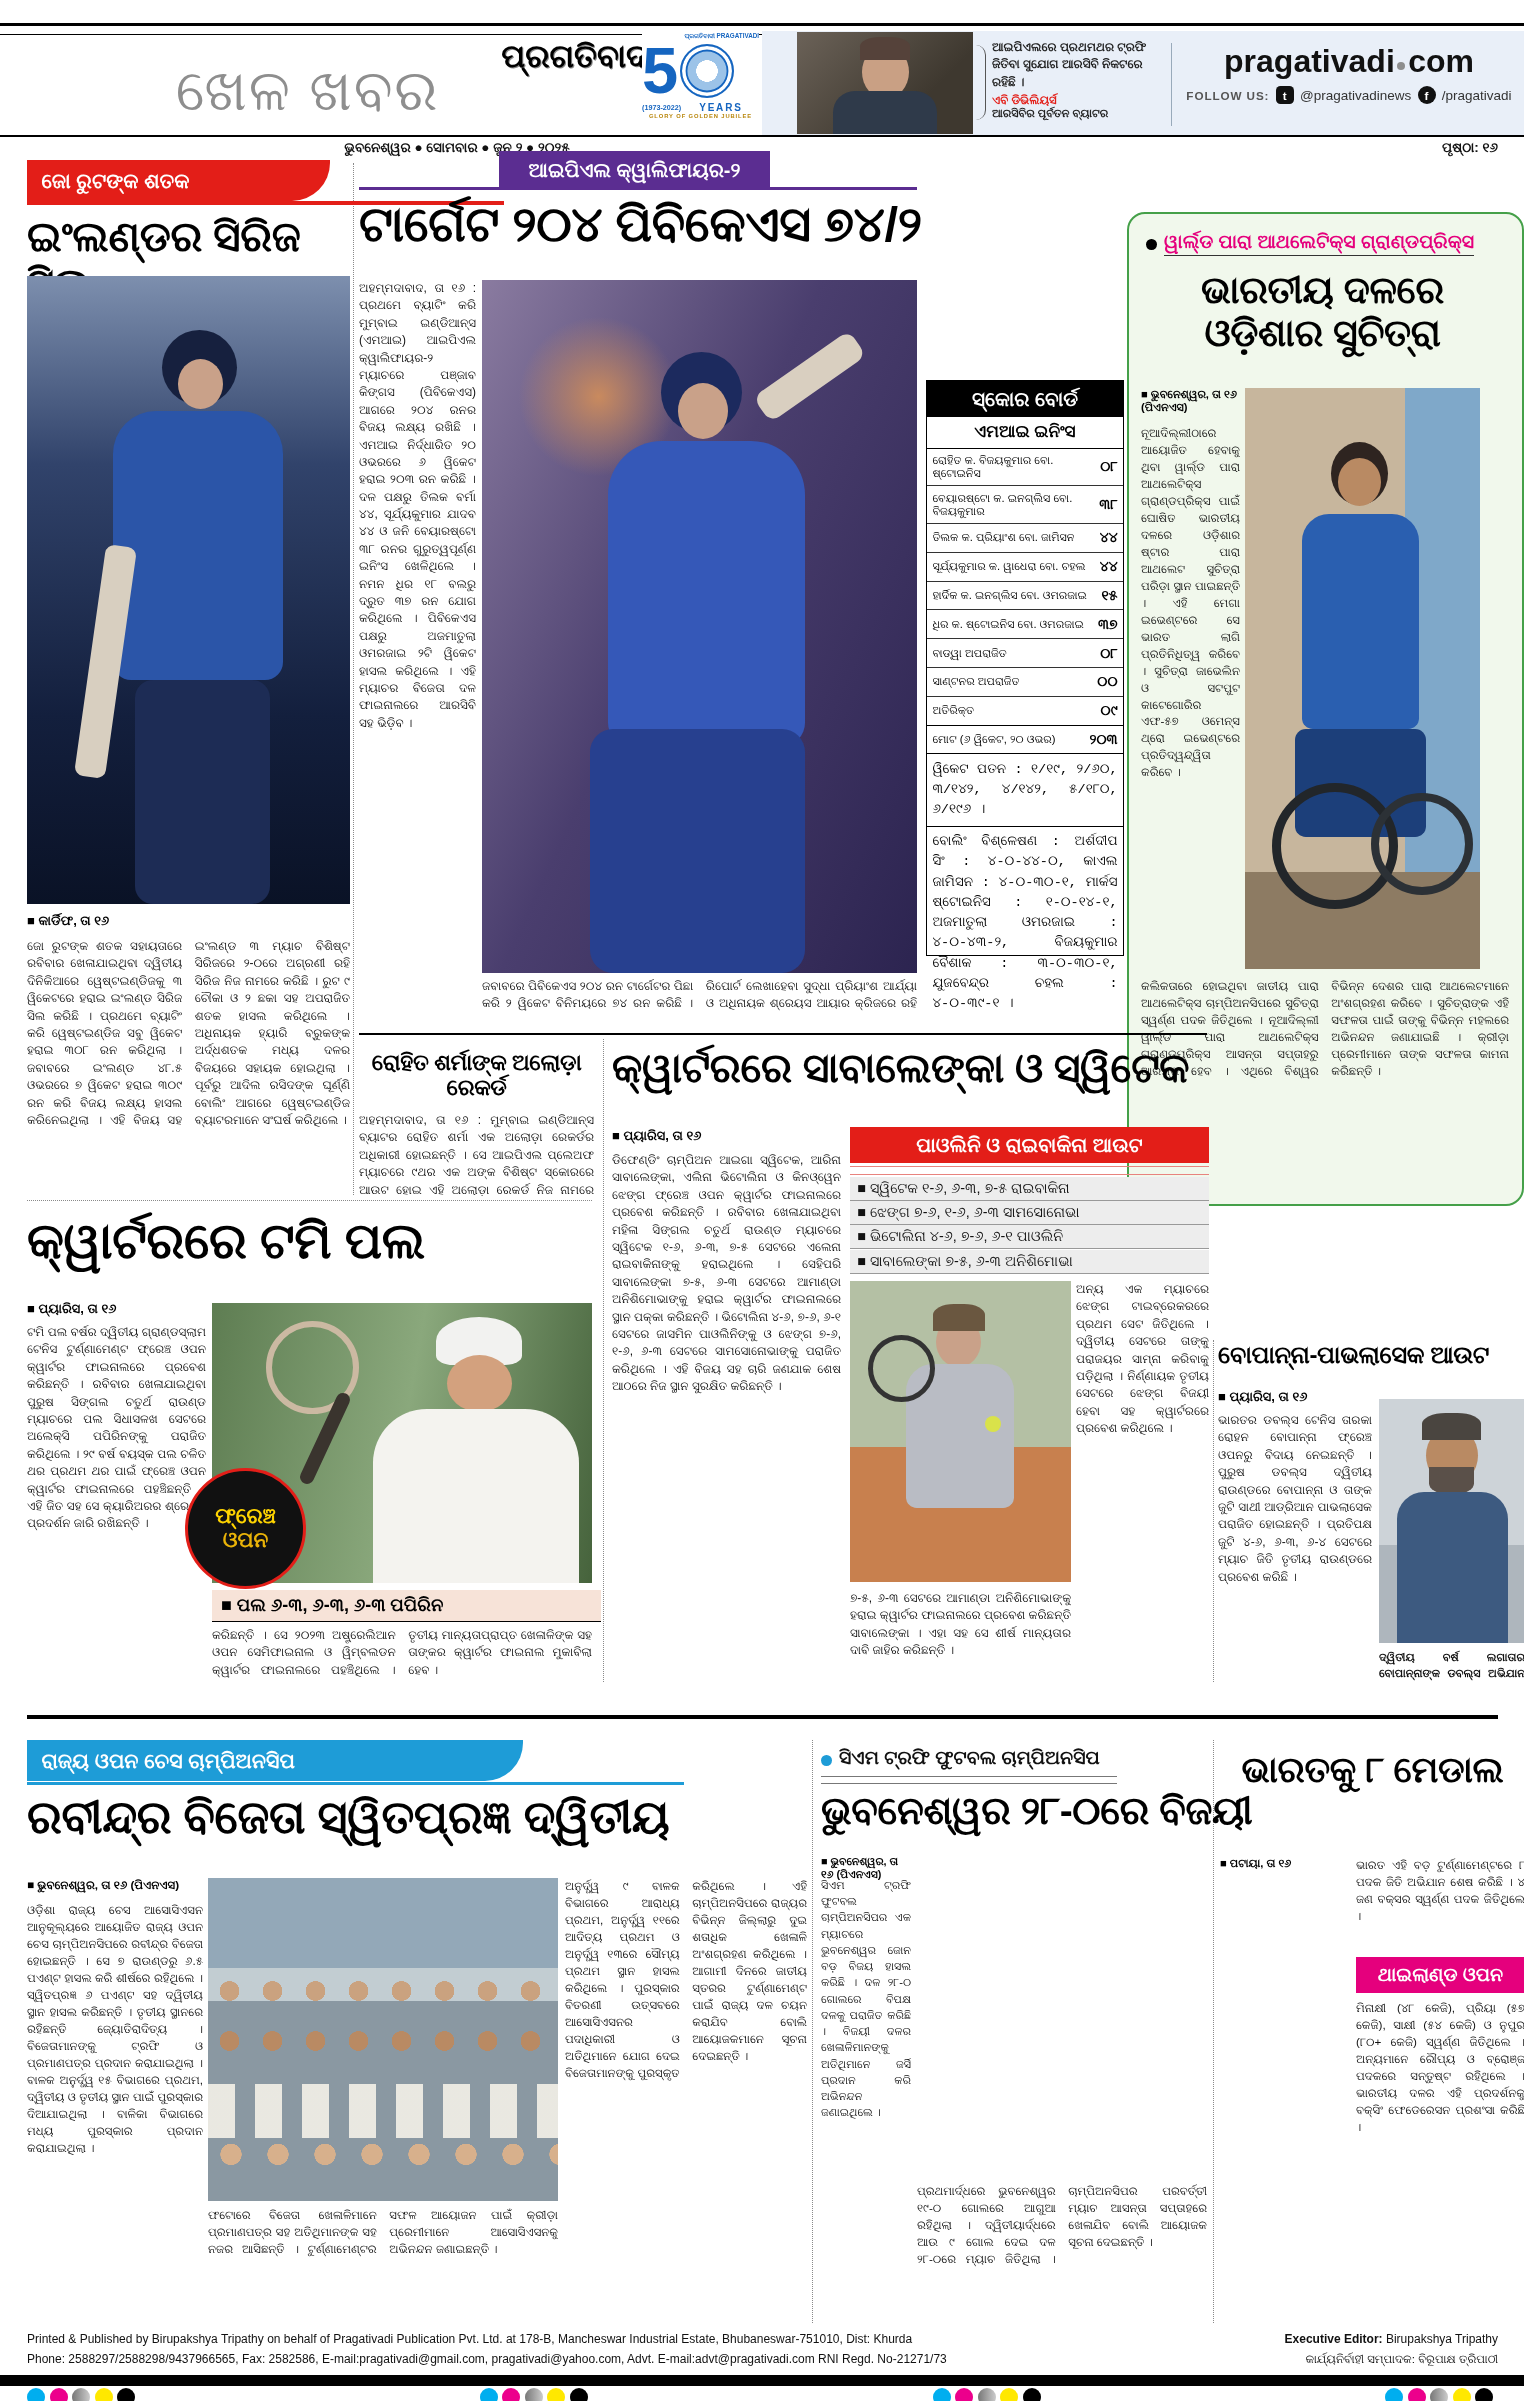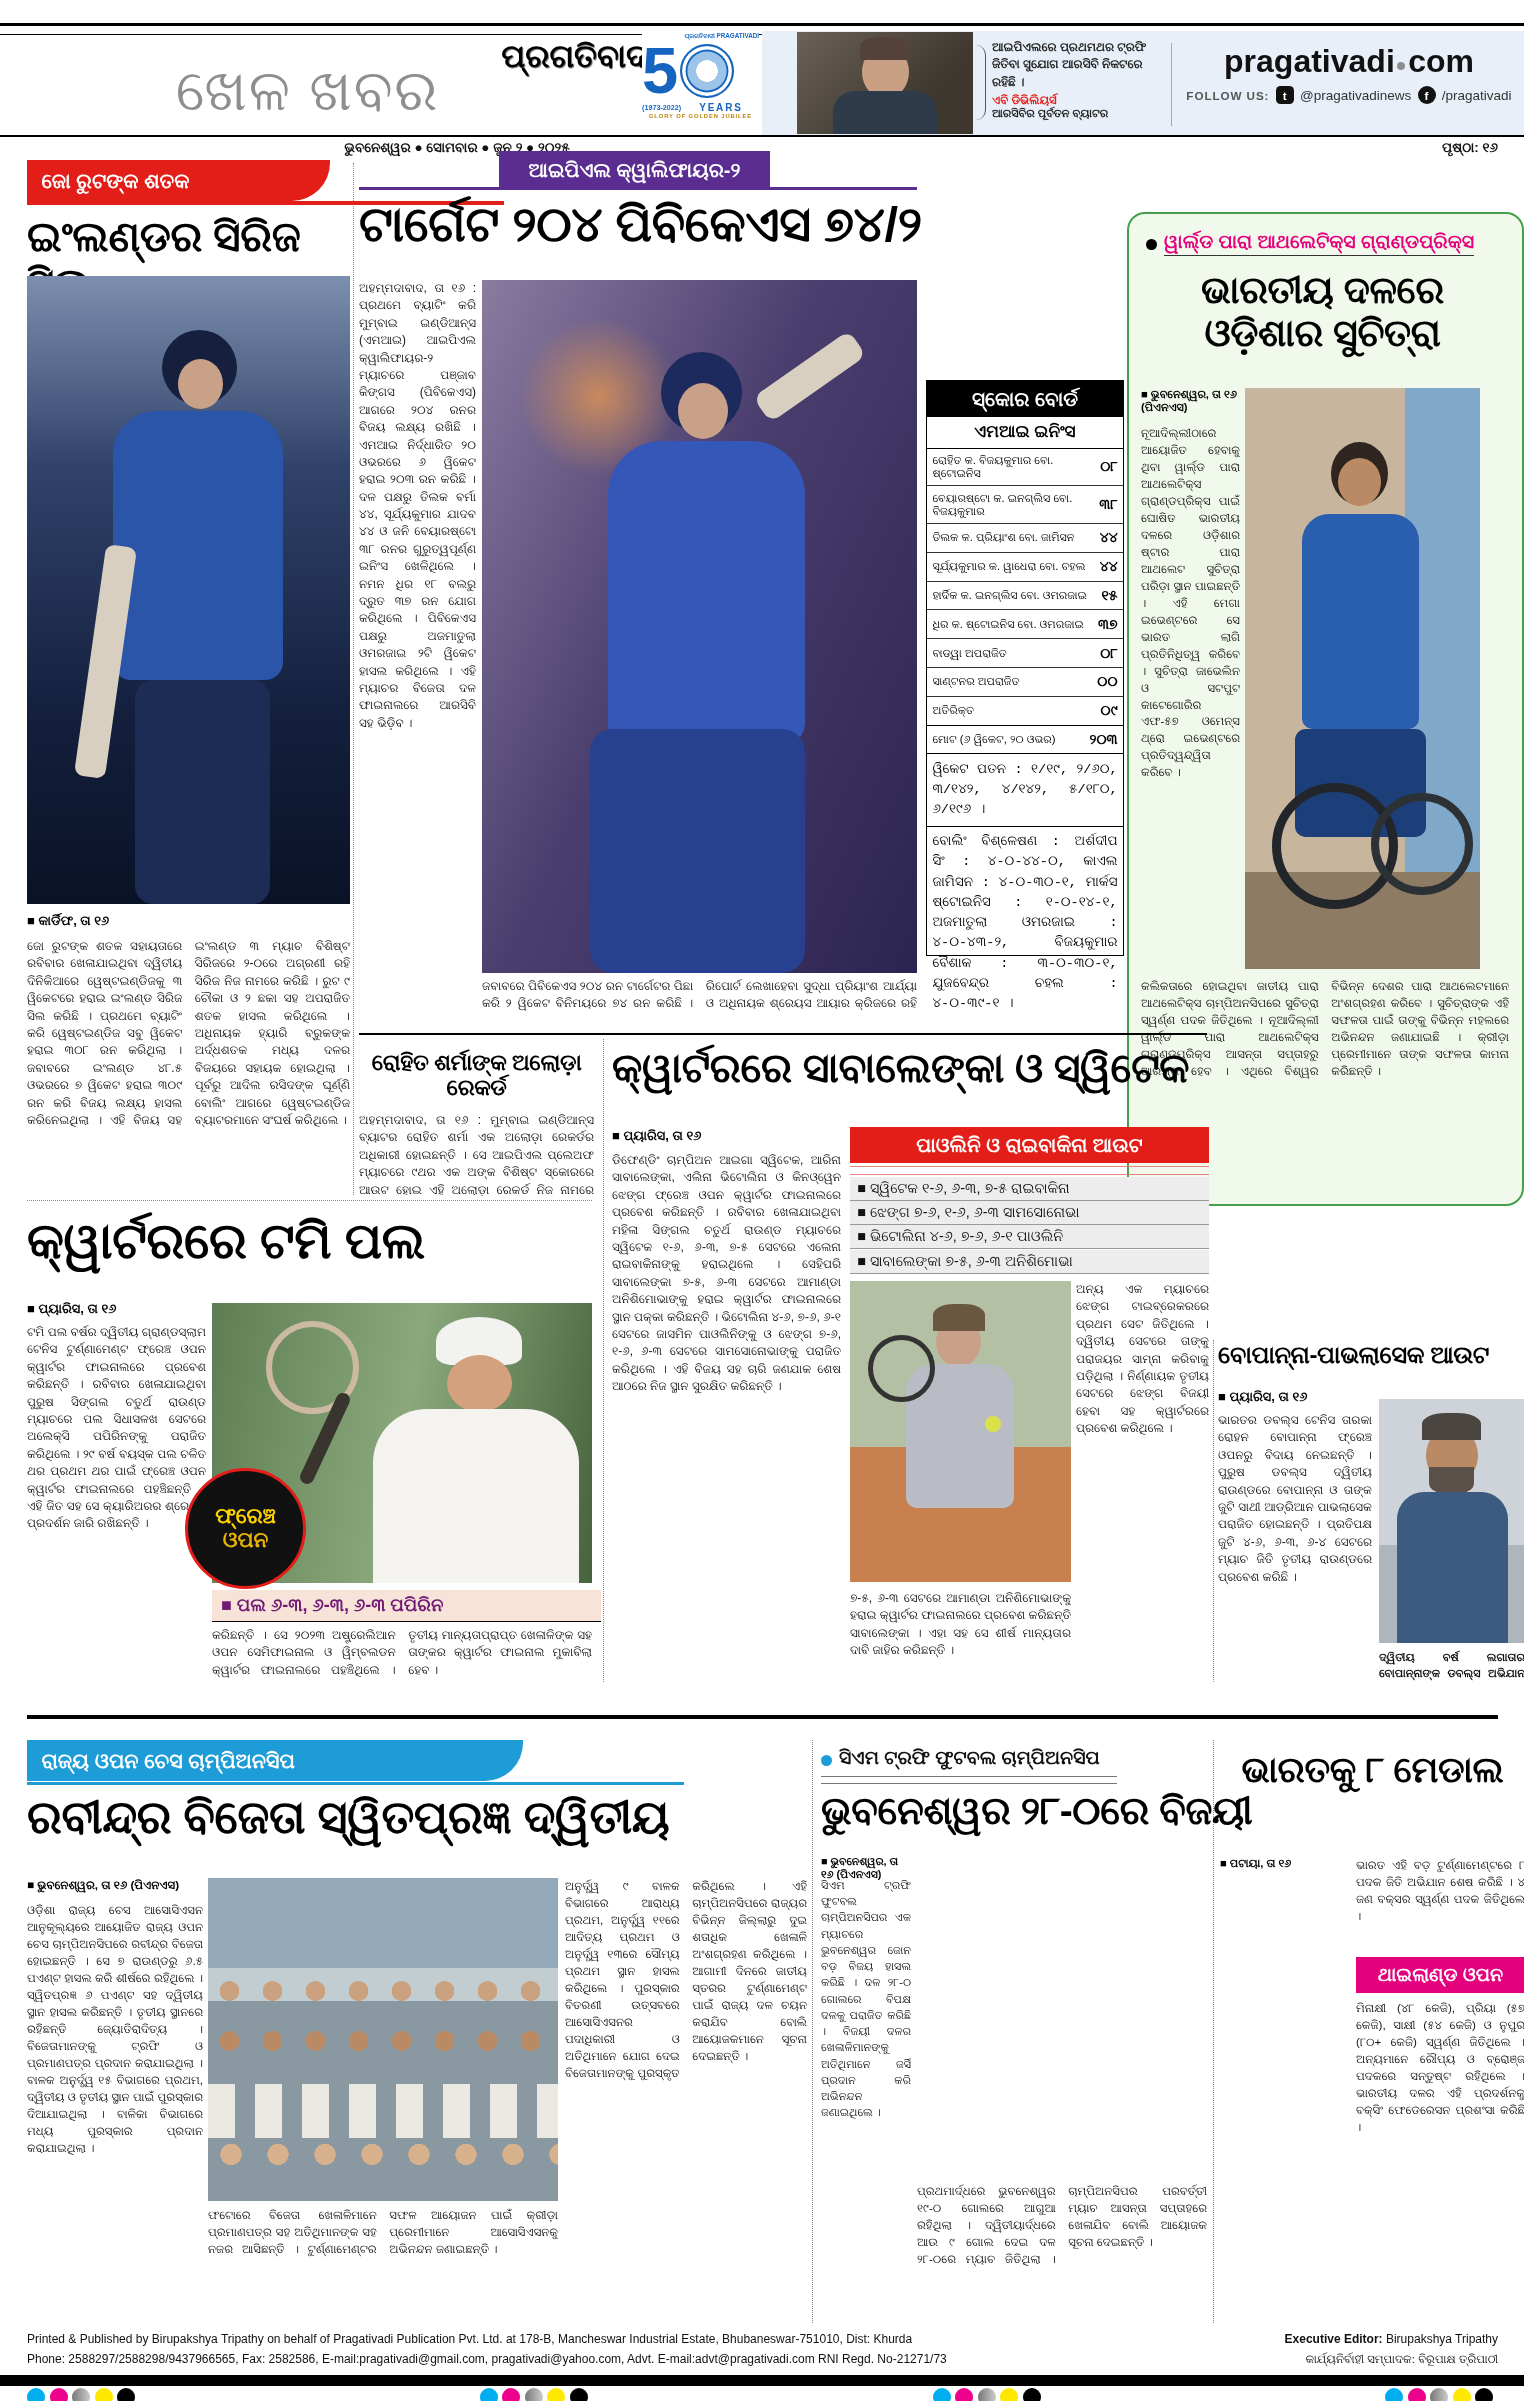--- a/index.html
+++ b/index.html
@@ -214,21 +214,21 @@
     <div class="blob" style="left:224px;top:14.4px;width:86px;height:48px;background:#f2f2f0;border-radius:50% 50% 20% 20%;"></div>
     <div class="blob" style="left:235px;top:52px;width:65px;height:57px;background:#d3a17e;"></div>
     <div class="abs" style="left:161px;top:106px;width:206px;height:174px;background:#f4f3ef;border-radius:54px 54px 0 0;"></div>
     <div class="blob" style="left:54px;top:18px;width:81px;height:81px;background:transparent;border:6.3px solid #cbb9a2;"></div>
     <div class="abs" style="left:106px;top:86px;width:14.4px;height:99px;background:#3a342e;border-radius:7.2px;transform:rotate(25deg);"></div>
   </div>
   <div class="abs" style="left:185px;top:1468px;width:115px;height:115px;border-radius:50%;background:#111;border:3.6px solid #e31e18;display:flex;flex-direction:column;align-items:center;justify-content:center;">
     <span style="color:#ffd400;font-weight:800;font-size:21.5px;line-height:1.1;">ଫ୍ରେଞ୍ଚ</span>
     <span style="color:#eab308;font-weight:800;font-size:21.5px;line-height:1.1;">ଓପନ</span>
   </div>
-  <div class="abs" style="left:212px;top:1590px;width:380px;height:30.5px;background:#f7e3d8;border-bottom:1.8px solid #000;font-size:18px;font-weight:bold;display:flex;align-items:center;padding-left:9px;color:#701a75;">■ ପଲ ୬-୩, ୬-୩, ୬-୩ ପପିରିନ</div>
+  <div class="abs" style="left:212px;top:1590px;width:380px;height:30.5px;background:#f7e3d8;border-bottom:1.8px solid #000;font-size:18px;font-weight:bold;display:flex;align-items:center;padding-left:9px;color:#000000;">■ ପଲ ୬-୩, ୬-୩, ୬-୩ ପପିରିନ</div>
   <div class="abs body-text cols2" style="left:212px;top:1627px;width:380px;height:54px;">କରିଛନ୍ତି । ସେ ୨୦୨୩ ଅଷ୍ଟ୍ରେଲିଆନ ଓପନ ସେମିଫାଇନାଲ ଓ ୱିମ୍ବଲଡନ କ୍ୱାର୍ଟର ଫାଇନାଲରେ ପହଞ୍ଚିଥିଲେ । ତୃତୀୟ ମାନ୍ୟତାପ୍ରାପ୍ତ ଖେଳାଳିଙ୍କ ସହ ତାଙ୍କର କ୍ୱାର୍ଟର ଫାଇନାଲ ମୁକାବିଲା ହେବ ।</div>
 
   <div class="abs headline" style="left:1218px;top:1342px;width:307px;font-size:24px;">ବୋପାନ୍ନା-ପାଭଲାସେକ ଆଉଟ</div>
   <div class="abs dateline" style="left:1218px;top:1389px;width:157px;">■ ପ୍ୟାରିସ, ତା ୧୬</div>
   <div class="abs body-text" style="left:1218px;top:1412px;width:154px;height:269px;">ଭାରତର ଡବଲ୍ସ ଟେନିସ ତାରକା ରୋହନ ବୋପାନ୍ନା ଫ୍ରେଞ୍ଚ ଓପନରୁ ବିଦାୟ ନେଇଛନ୍ତି । ପୁରୁଷ ଡବଲ୍ସ ଦ୍ୱିତୀୟ ରାଉଣ୍ଡରେ ବୋପାନ୍ନା ଓ ତାଙ୍କ ଜୁଟି ସାଥୀ ଆଡ୍ରିଆନ ପାଭଲାସେକ ପରାଜିତ ହୋଇଛନ୍ତି । ପ୍ରତିପକ୍ଷ ଜୁଟି ୪-୬, ୬-୩, ୬-୪ ସେଟରେ ମ୍ୟାଚ ଜିତି ତୃତୀୟ ରାଉଣ୍ଡରେ ପ୍ରବେଶ କରିଛି ।</div>
   <div class="abs photo" style="left:1379px;top:1399px;width:146px;height:244px;background:linear-gradient(180deg,#cdd3d8 0 60%,#aeb6bd 60% 100%);">
     <div class="blob" style="left:47px;top:27px;width:52px;height:59px;background:#b98a63;"></div>
     <div class="blob" style="left:43px;top:14.4px;width:59px;height:27px;background:#4a4540;border-radius:40% 40% 0 0;"></div>
     <div class="abs" style="left:50px;top:68px;width:45px;height:27px;background:#5a5049;border-radius:0 0 40% 40%;"></div>
     <div class="abs" style="left:18px;top:93px;width:111px;height:151px;background:#3d5a80;border-radius:27px 27px 0 0;"></div>

